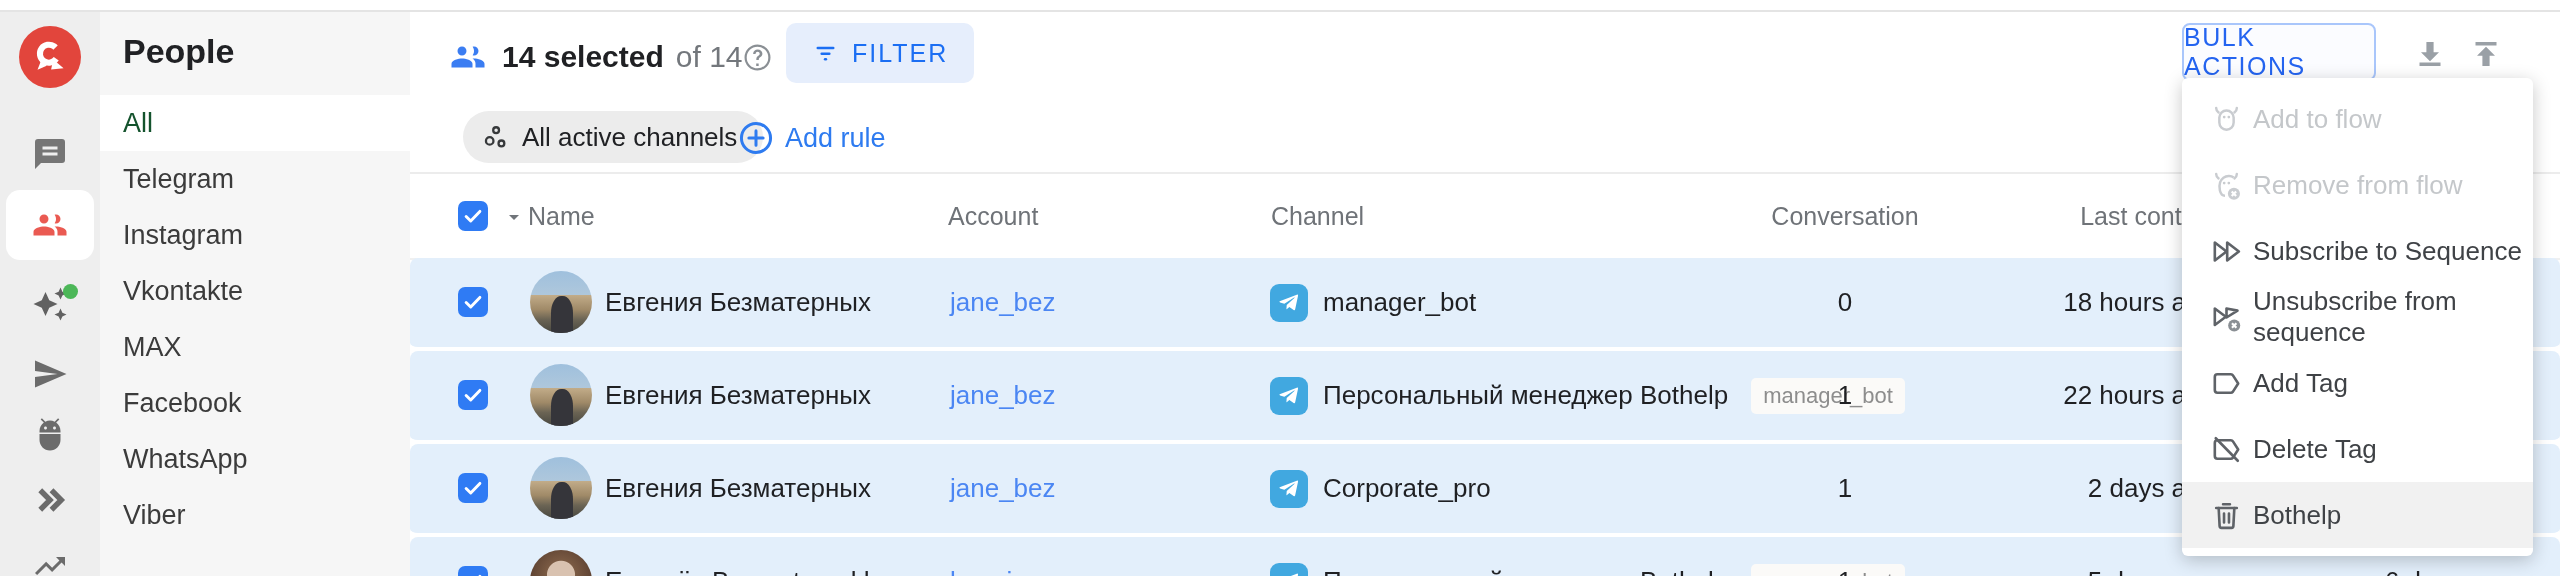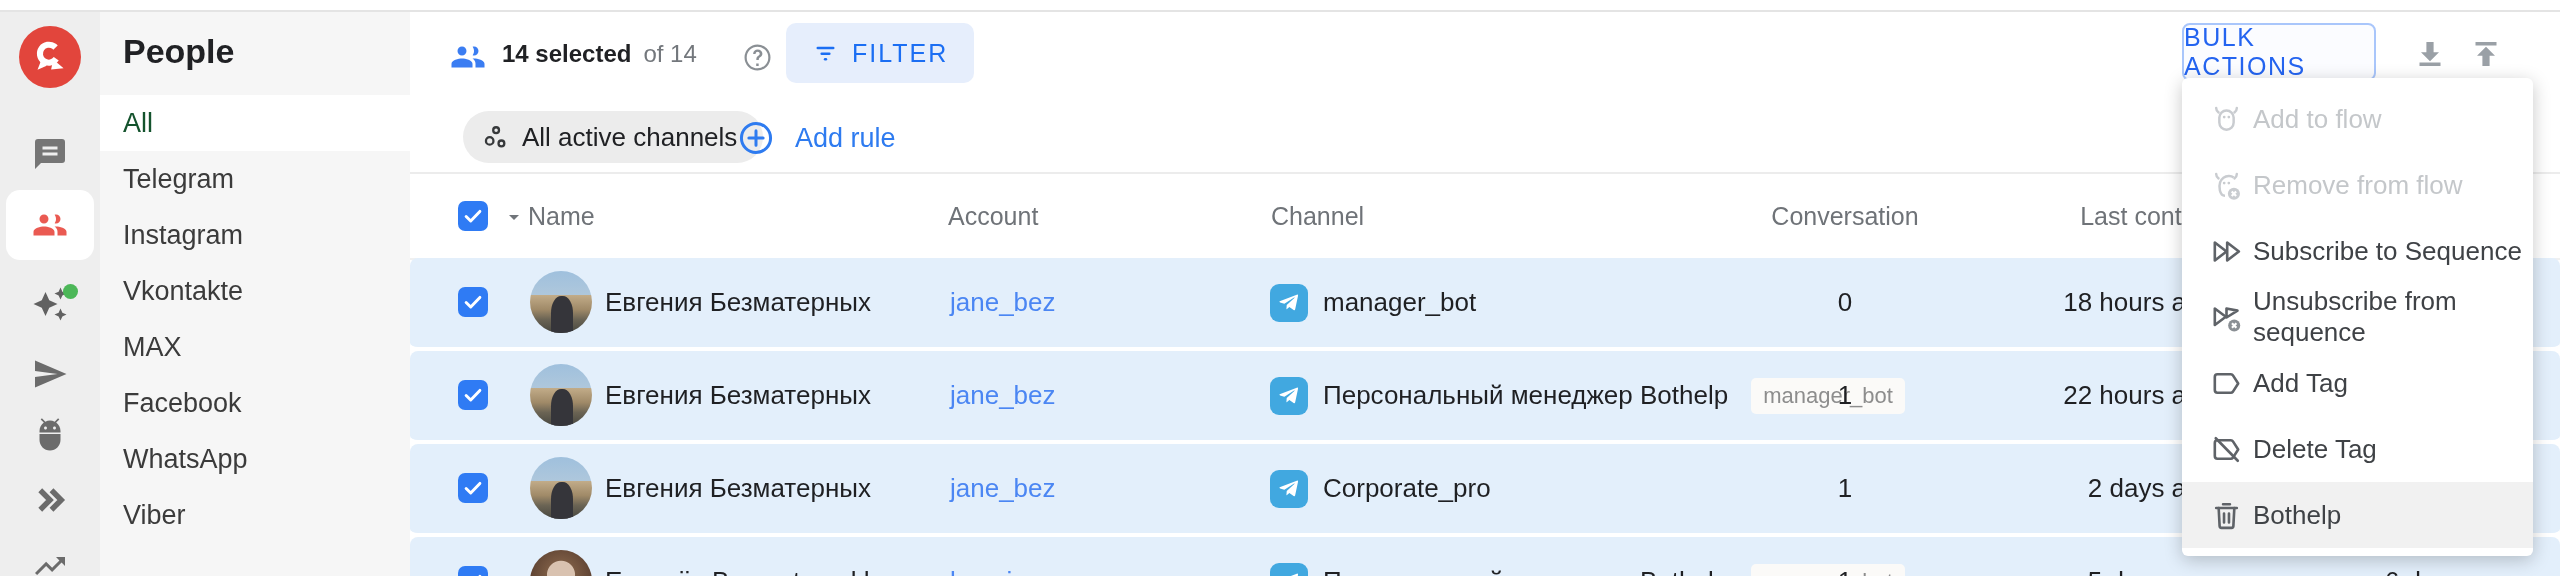--- a/index.html
+++ b/index.html
@@ -25,36 +25,36 @@
   .subnav-title{position:absolute;left:23px;top:20px;font-size:34px;font-weight:bold;color:#202124;}
   .subnav-items{position:absolute;left:0;top:83px;width:310px;}
   .subnav-item{height:56px;display:flex;align-items:center;padding-left:23px;font-size:27px;
                color:#3b3b3b;cursor:pointer;}
   .subnav-item.active{background:#ffffff;color:#14532d;}
 
   
   .main{position:absolute;left:410px;top:12px;width:2150px;height:564px;background:#ffffff;}
 
   .tb-group-icon{position:absolute;left:40px;top:27px;width:36px;height:36px;color:#3b7df2;}
-  .tb-selected{position:absolute;left:92px;top:28px;font-size:24px;display:flex;gap:12px;
+  .tb-selected{position:absolute;left:92px;top:28px;font-size:30px;display:flex;gap:12px;
                align-items:baseline;}
   .tb-selected .b{font-weight:bold;color:#202124;}
   .tb-selected .g{color:#73777c;}
   .tb-help{position:absolute;left:332px;top:30px;width:31px;height:31px;color:#8a8f94;}
   .filter-btn{position:absolute;left:376px;top:11px;height:60px;padding:0 26px;border-radius:10px;
               background:#e6eefc;display:flex;align-items:center;gap:13px;color:#1b6ef3;cursor:pointer;}
   .filter-btn svg{width:27px;height:27px;}
   .filter-btn .lbl{font-size:25px;letter-spacing:2px;}
 
   .chip{position:absolute;left:53px;top:99px;height:52px;border-radius:26px;background:#ececec;
         display:flex;align-items:center;gap:12px;padding:0 26px 0 18px;cursor:pointer;}
   .chip svg{width:29px;height:29px;color:#37393b;}
   .chip .lbl{font-size:26px;color:#202124;}
   .add-rule{position:absolute;left:327px;top:106px;height:40px;display:flex;align-items:center;
-            gap:20px;color:#2e7bf0;cursor:pointer;}
+            gap:10px;color:#2e7bf0;cursor:pointer;}
   .add-rule svg{width:38px;height:38px;}
   .add-rule .lbl{font-size:27px;}
 
   .toolbar-sep{position:absolute;left:0;top:160px;width:2150px;height:2px;background:#ececec;}
 
   
   .thead{position:absolute;left:0;top:162px;width:2150px;height:84px;border-bottom:2px solid #f0f0f0;}
   .th-label{position:absolute;top:0;height:84px;display:flex;align-items:center;font-size:25px;
             color:#6f7378;}
   .checkbox{width:30px;height:30px;border-radius:7px;background:#2f7bf4;display:flex;

